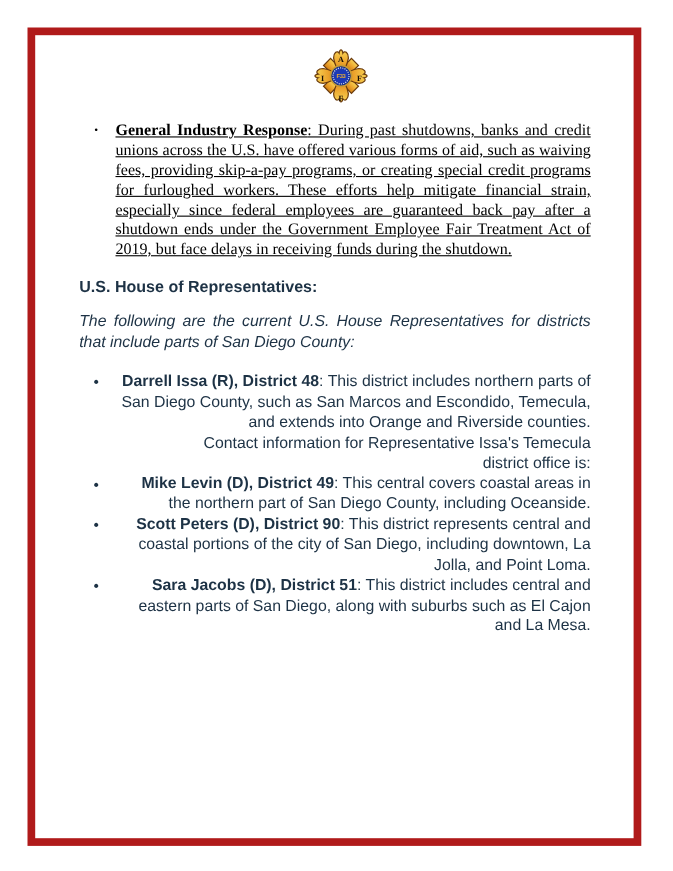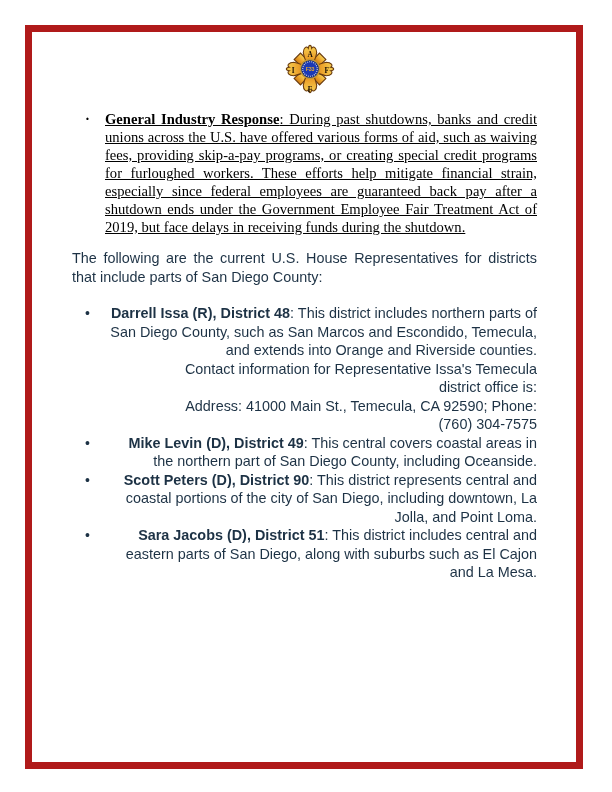--- a/index.html
+++ b/index.html
@@ -54,21 +54,21 @@
   .b-marker{flex:0 0 33px;padding-left:13px;box-sizing:border-box;}
   .serif-para .b-marker{font-weight:bold;}
   .row .b-text{flex:1;text-align:justify;text-decoration:underline;}
 
   
   .sans{color:#1d3245;font:14.4px/18.5px "Liberation Sans","DejaVu Sans",sans-serif;}
   .house-heading{
     margin:16px 0 0 0;
     font-size:14.6px;font-weight:bold;line-height:18px;
   }
-  .house-intro{margin:13px 0 0 0;text-align:justify;}
+  .house-intro{margin:13px 0 0 0;text-align:justify;font-style:italic;}
   .rep-list{list-style:none;margin:18px 0 0 0;padding:0;}
   .rep-list li{display:flex;}
   .rep-list .b-text{flex:1;text-align:right;}
   .rep-list .b-marker{font-size:14px;}
   .contact{margin-left:63px;}
 </style>
 </head>
 <body>
 
 <div class="page">
@@ -107,31 +107,31 @@
       </header>
 
       <section class="serif-para">
         <div class="row">
           <span class="b-marker">·</span>
           <span class="b-text"><b>General Industry Response</b><span>: During past shutdowns, banks and credit unions across the U.S. have offered various forms of aid, such as waiving fees, providing skip-a-pay programs, or creating special credit programs for furloughed workers. These efforts help mitigate financial strain, especially since federal employees are guaranteed back pay after a shutdown ends under the Government Employee Fair Treatment Act of 2019, but face delays in receiving funds during the shutdown.</span></span>
         </div>
       </section>
 
       <section class="sans">
+        <h2 class="house-heading">U.S. House of Representatives:</h2>
         <p class="house-intro">The following are the current U.S. House Representatives for districts that include parts of San Diego County:</p>
 
         <ul class="rep-list">
 
           <li>
             <span class="b-marker">•</span>
             <span class="b-text">
               <b>Darrell Issa (R), District 48</b><span>: This district includes northern parts of San Diego County, such as San Marcos and Escondido, Temecula, and extends into Orange and Riverside counties.</span>
               <span class="contact" style="display:block">
                 <span style="display:block">Contact information for Representative Issa's Temecula district office is:</span>
-                <span style="display:block">Address: 41000 Main St., Temecula, CA 92590; Phone: (760) 304-7575</span>
               </span>
             </span>
           </li>
 
           <li>
             <span class="b-marker">•</span>
             <span class="b-text"><b>Mike Levin (D), District 49</b><span>: This central covers coastal areas in the northern part of San Diego County, including Oceanside.</span></span>
           </li>
 
           <li>

